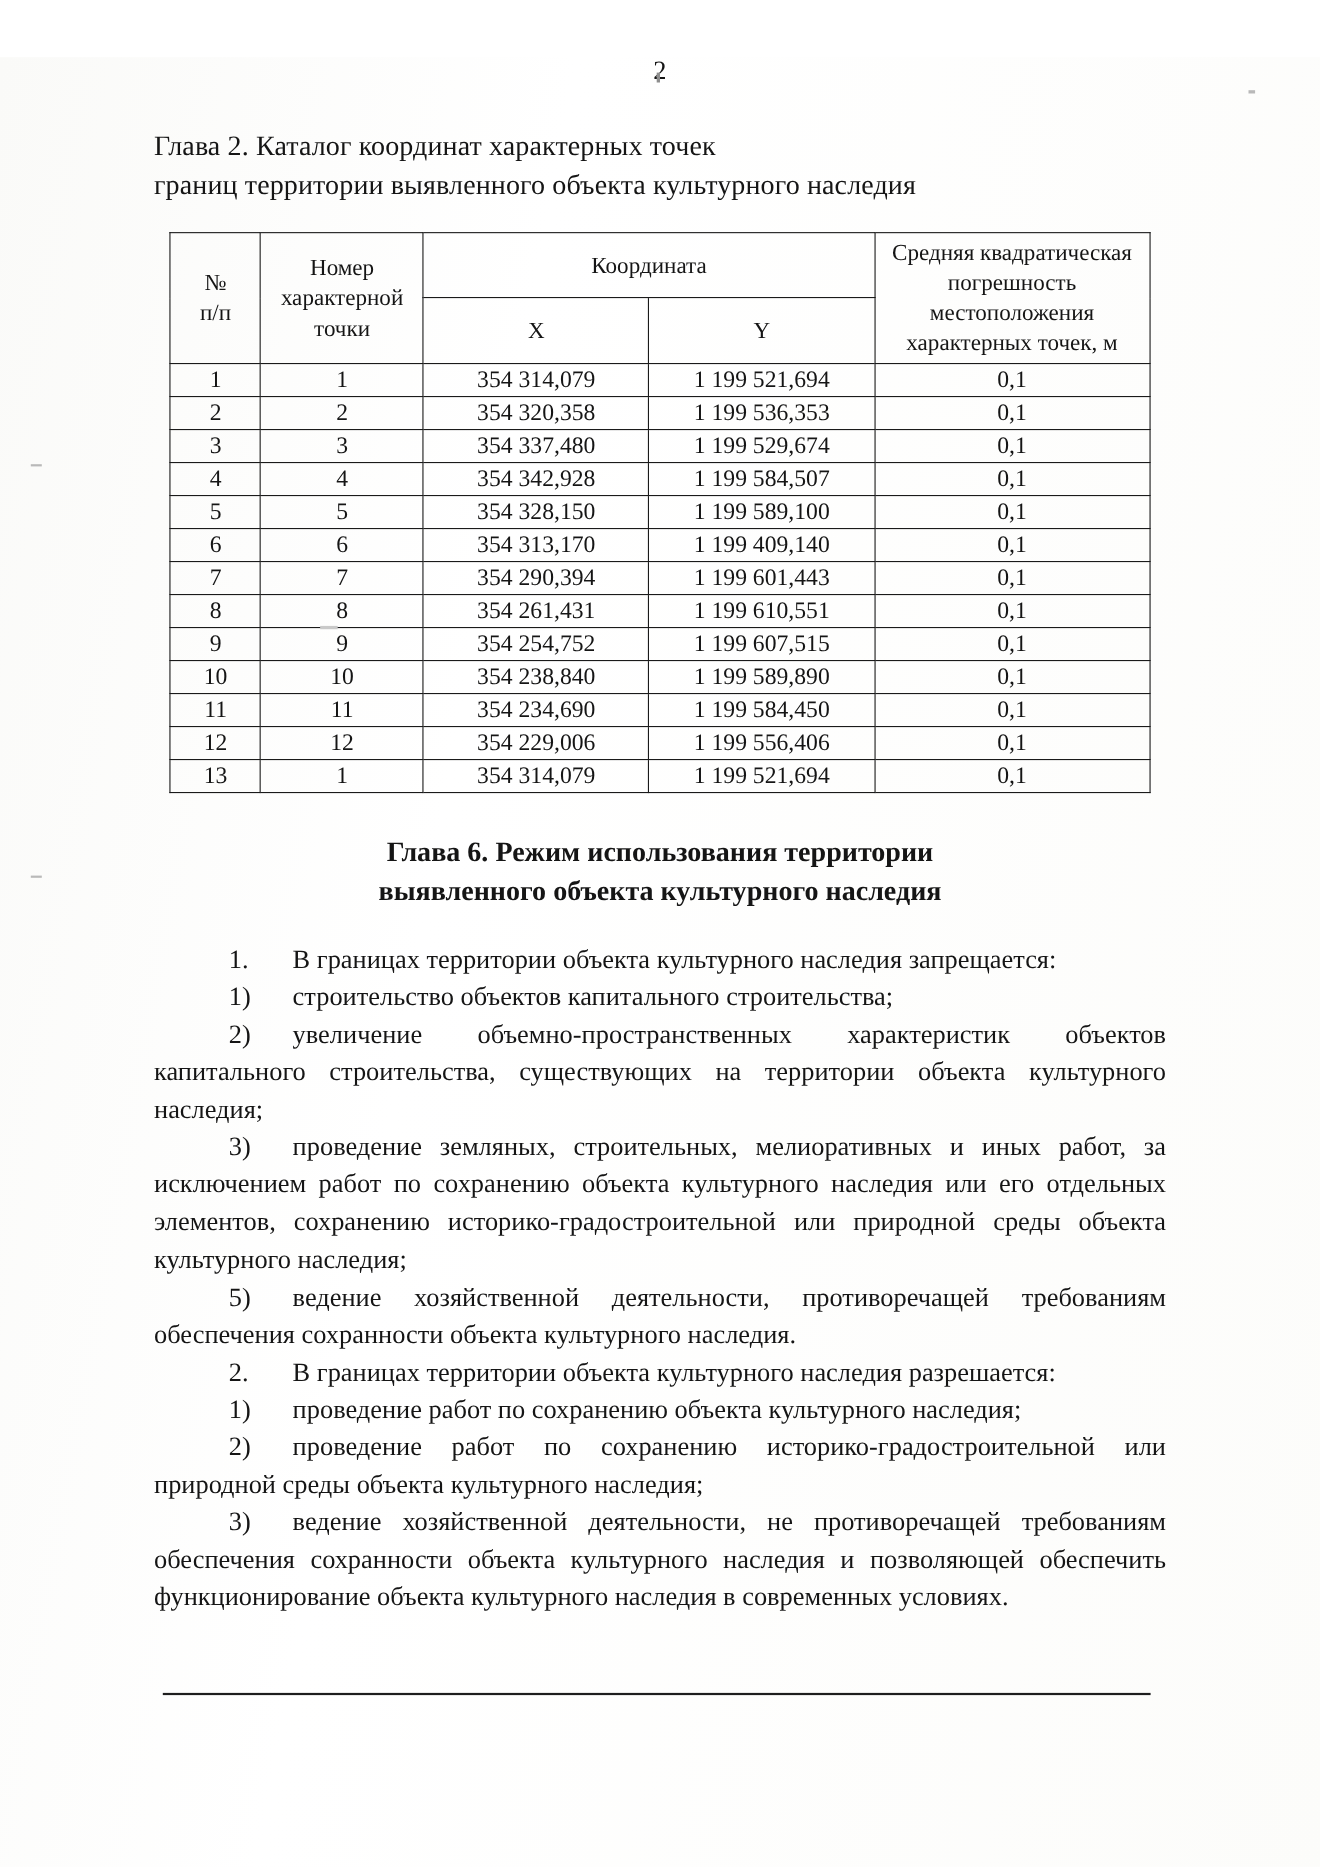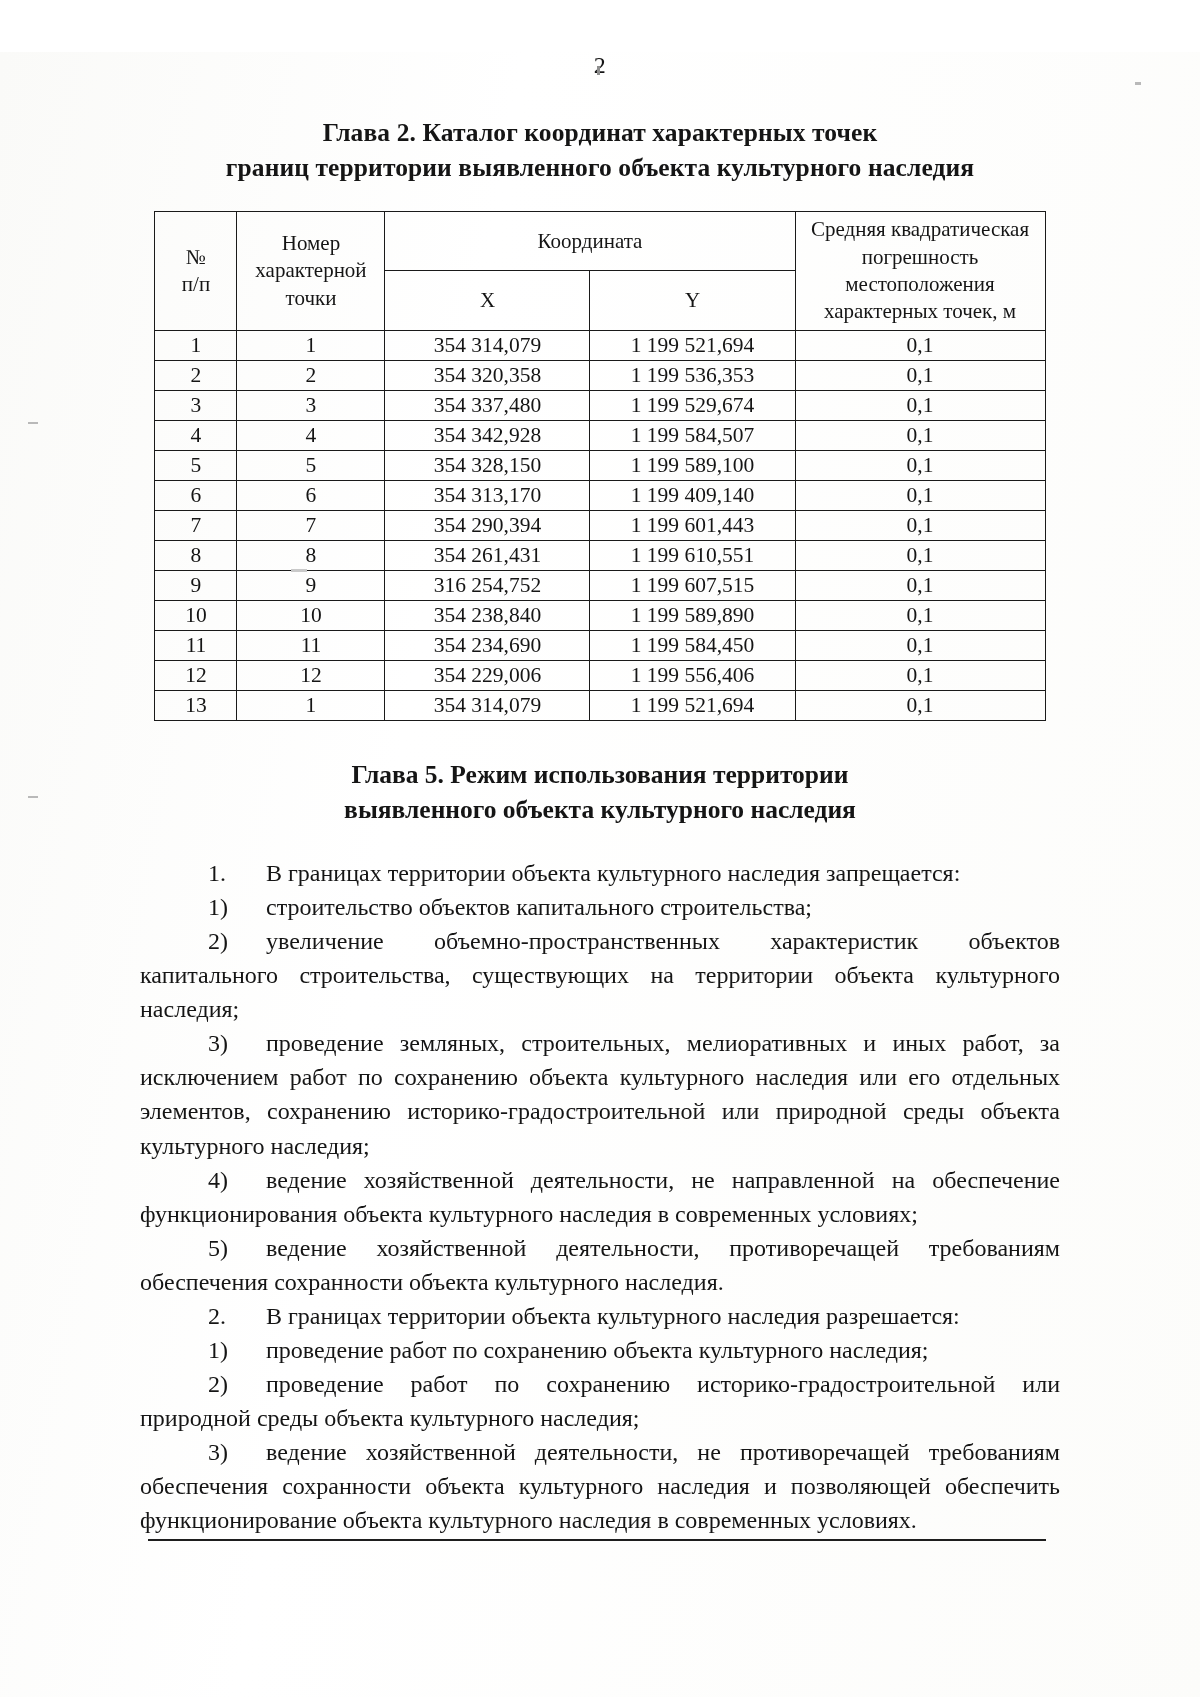--- a/index.html
+++ b/index.html
@@ -43,22 +43,22 @@
   .page-number {
     text-align: center;
     font-size: 24px;
     margin-top: 52px;
     margin-bottom: 0;
     letter-spacing: 0.5px;
   }
 
   h1.chapter-title {
     font-size: 25.5px;
-    font-weight: bold;
-    text-align: center;
+    font-weight: normal;
+    text-align: left;
     line-height: 1.38;
     margin: 36px 0 0 0;
     letter-spacing: 0.1px;
   }
   h1.chapter-title .ln {
     display: block;
   }
 
   
   table.coord-table {
@@ -250,21 +250,21 @@
           <tr>
             <td>8</td>
             <td>8</td>
             <td>354 261,431</td>
             <td>1 199 610,551</td>
             <td>0,1</td>
           </tr>
           <tr>
             <td>9</td>
             <td>9</td>
-            <td>316 254,752</td>
+            <td>354 254,752</td>
             <td>1 199 607,515</td>
             <td>0,1</td>
           </tr>
           <tr>
             <td>10</td>
             <td>10</td>
             <td>354 238,840</td>
             <td>1 199 589,890</td>
             <td>0,1</td>
           </tr>
@@ -286,30 +286,29 @@
             <td>13</td>
             <td>1</td>
             <td>354 314,079</td>
             <td>1 199 521,694</td>
             <td>0,1</td>
           </tr>
         </tbody>
     </table>
 
     <h2 class="chapter-title2">
-      <span class="ln">Глава 5. Режим использования территории</span>
+      <span class="ln">Глава 6. Режим использования территории</span>
       <span class="ln">выявленного объекта культурного наследия</span>
     </h2>
 
     <div class="body-block">
         <p class="para lvl1"><span class="marker">1.</span><span>В границах территории объекта культурного наследия запрещается:</span></p>
         <p class="para lvl2"><span class="marker">1)</span><span>строительство объектов капитального строительства;</span></p>
         <p class="para lvl2"><span class="marker">2)</span><span>увеличение объемно-пространственных характеристик объектов капитального строительства, существующих на территории объекта культурного наследия;</span></p>
         <p class="para lvl2"><span class="marker">3)</span><span>проведение земляных, строительных, мелиоративных и иных работ, за исключением работ по сохранению объекта культурного наследия или его отдельных элементов, сохранению историко-градостроительной или природной среды объекта культурного наследия;</span></p>
-        <p class="para lvl2"><span class="marker">4)</span><span>ведение хозяйственной деятельности, не направленной на обеспечение функционирования объекта культурного наследия в современных условиях;</span></p>
         <p class="para lvl2"><span class="marker">5)</span><span>ведение хозяйственной деятельности, противоречащей требованиям обеспечения сохранности объекта культурного наследия.</span></p>
         <p class="para lvl1"><span class="marker">2.</span><span>В границах территории объекта культурного наследия разрешается:</span></p>
         <p class="para lvl2"><span class="marker">1)</span><span>проведение работ по сохранению объекта культурного наследия;</span></p>
         <p class="para lvl2"><span class="marker">2)</span><span>проведение работ по сохранению историко-градостроительной или природной среды объекта культурного наследия;</span></p>
         <p class="para lvl2"><span class="marker">3)</span><span>ведение хозяйственной деятельности, не противоречащей требованиям обеспечения сохранности объекта культурного наследия и позволяющей обеспечить функционирование объекта культурного наследия в современных условиях.</span></p>
       </div>
 
   </div>
 
   <div class="footer-rule"></div>

